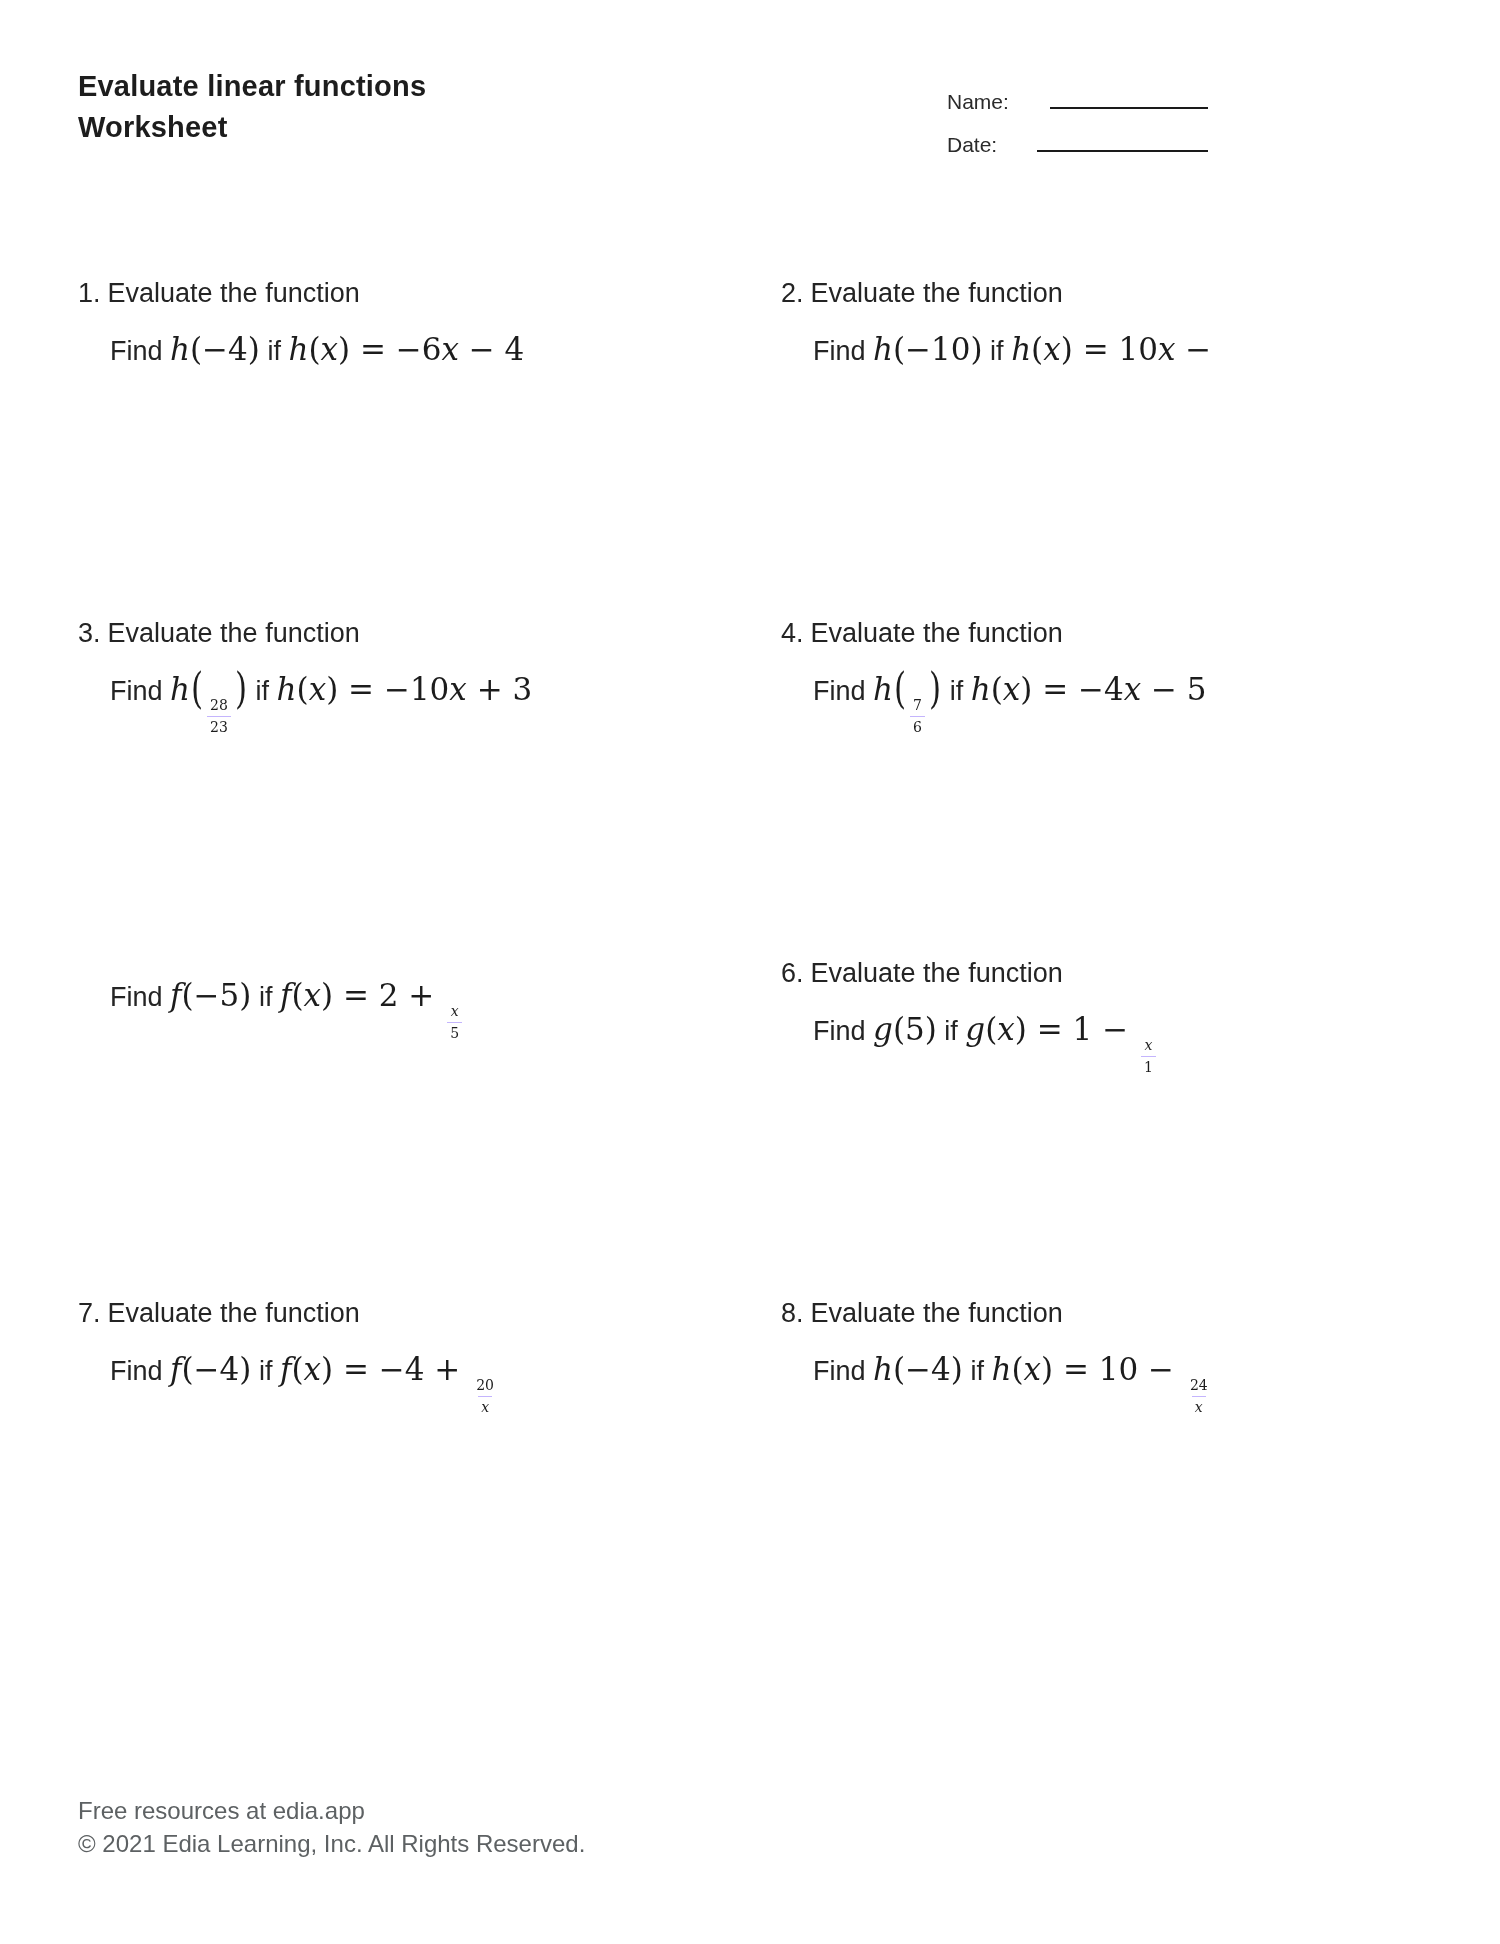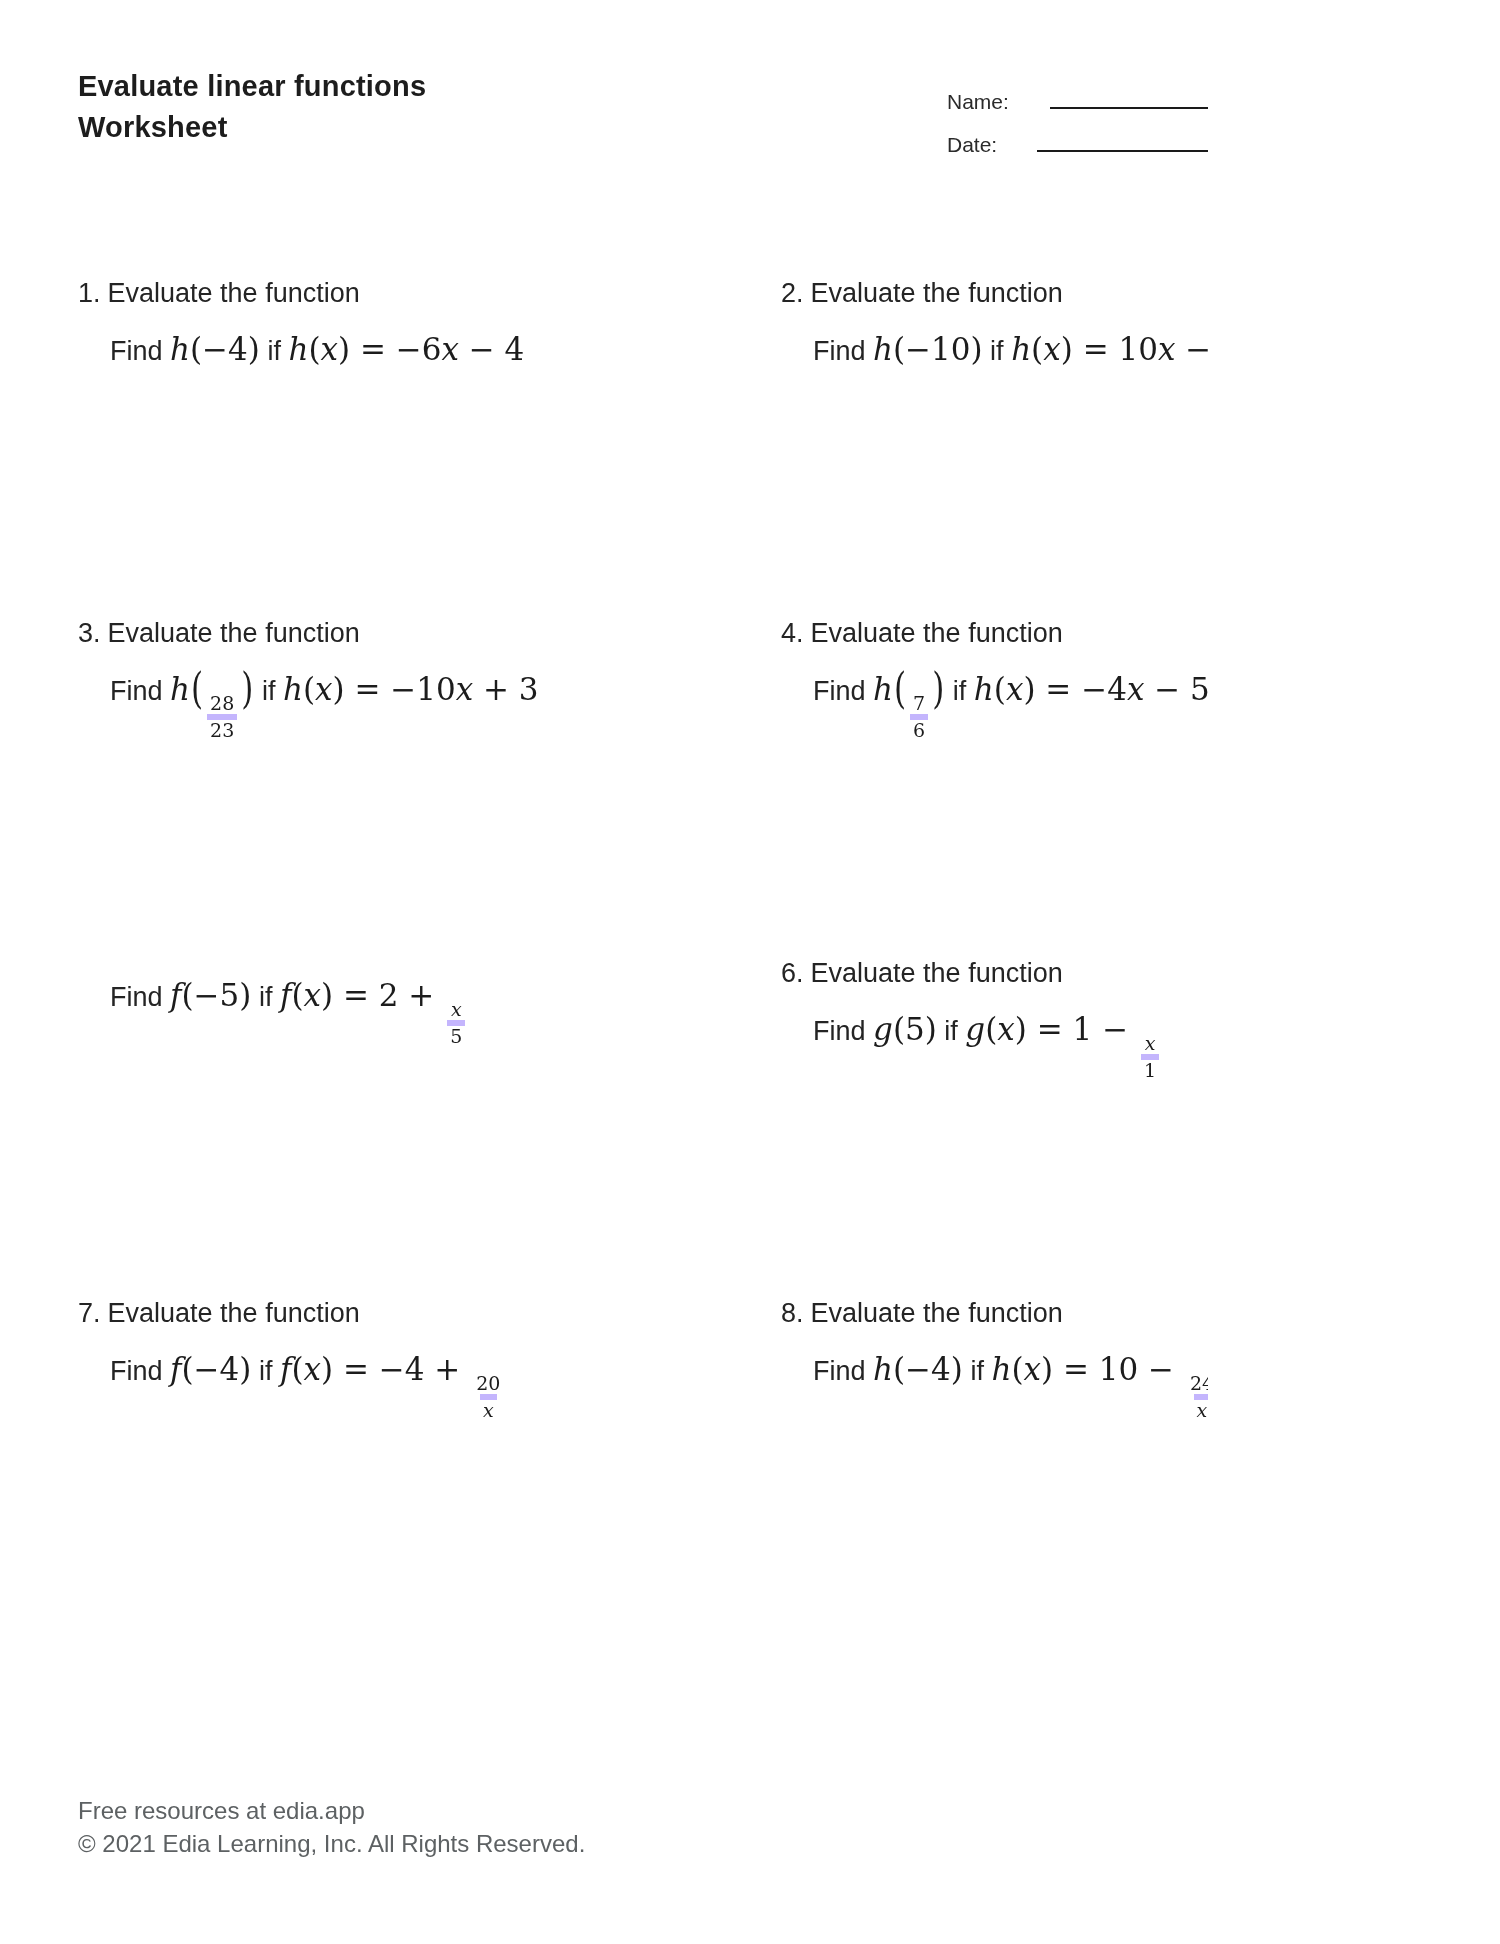--- a/index.html
+++ b/index.html
@@ -45,26 +45,26 @@
   .mit{font-style:italic;}
   .mrm{}
   .mbig{
     display:inline-block;
     transform:scaleY(1.38);
     transform-origin:50% 58%;
     margin:0 1px;
   }
   .frac{
     display:inline-flex;flex-direction:column;align-items:center;
-    font-size:19px;line-height:19px;
+    font-size:14px;line-height:19px;
     vertical-align:-10px;
     margin:0 3px;
   }
   .fn{padding:0 3px 1px 3px;}
-  .fd{border-top:6px solid #c4b5fd;padding:1px 3px 0 3px;}
+  .fd{border-top:1px solid #c4b5fd;padding:1px 3px 0 3px;}
   .it{font-style:italic;}
   
   .footer{
     position:absolute;left:78px;top:1794px;
     font-size:24px;line-height:33px;color:#5d6163;
   }
 </style>
 </head>
 <body>
 

